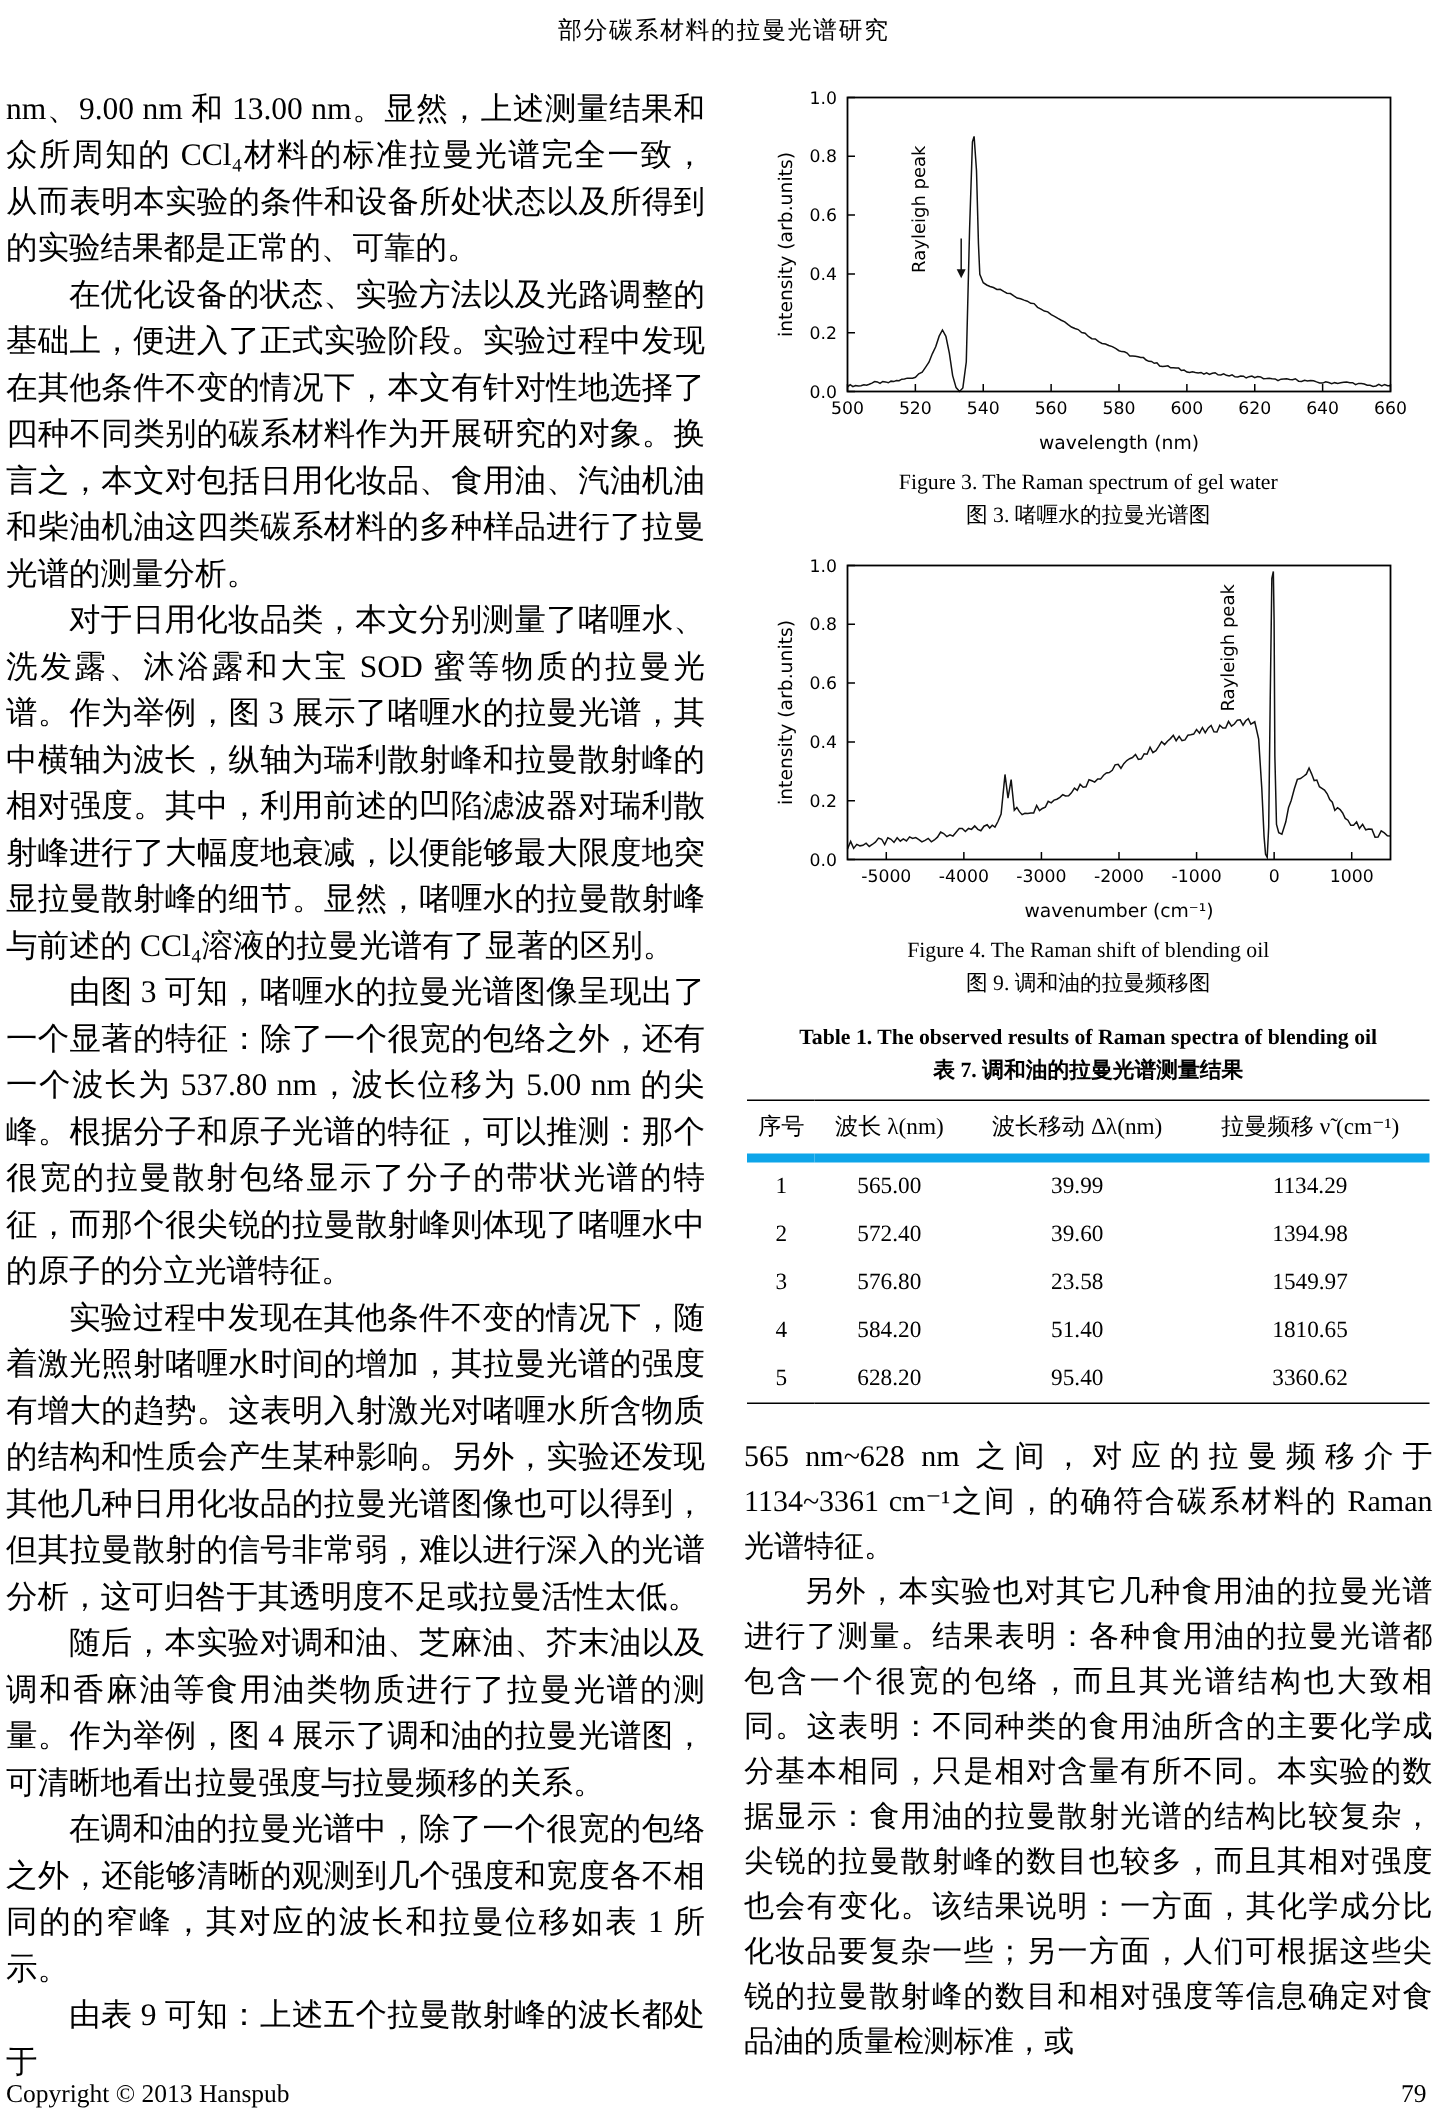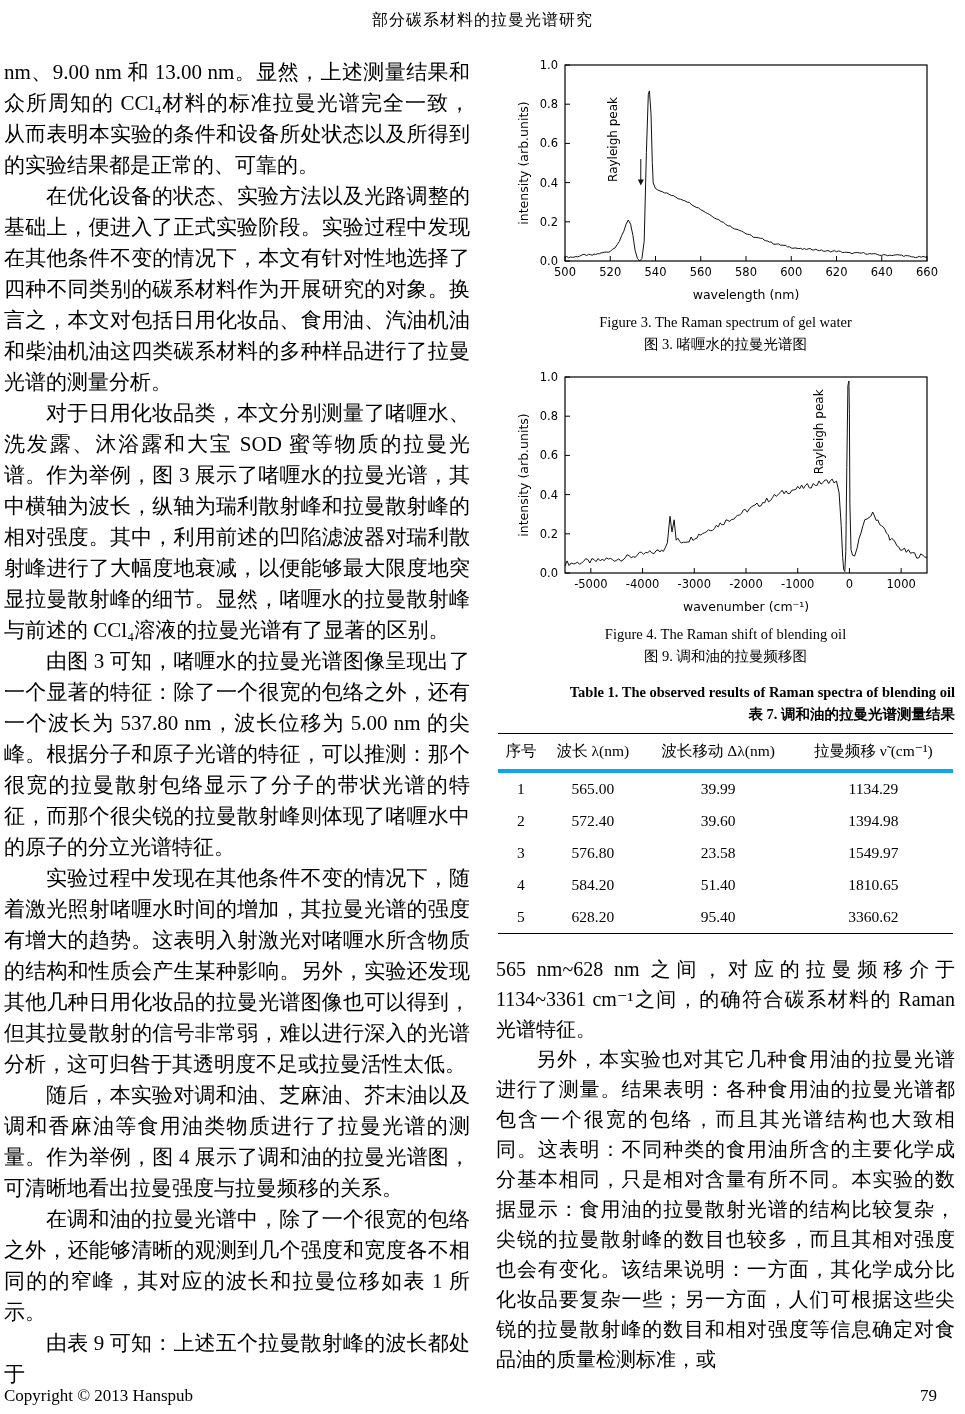--- a/index.html
+++ b/index.html
@@ -18,30 +18,30 @@
   figure{margin:0;text-align:center}
   .fig4{margin-top:14px}
   svg.chart{display:block;margin:0 auto}
   .chart text{font-family:"DejaVu Sans","Liberation Sans",sans-serif;fill:#000}
   .chart .tick{font-size:11.5px}
   .chart .axlab{font-size:12.5px}
   .chart .ann{font-size:12px}
   .figcap{font-weight:normal;text-align:center;margin-top:3px}
   .figcap .en{font-size:14.5px;line-height:21px}
   .figcap .zh{font-size:14.5px;line-height:22px}
-  .tablecap{font-weight:bold;text-align:right;margin-top:15px}
+  .tablecap{font-weight:bold;text-align:center;margin-top:15px}
   .tablecap .en{font-size:14.5px;line-height:21px}
   .tablecap .zh{font-size:14.5px;line-height:22px}
   table{width:99%;margin:8px auto 0 auto;border-collapse:collapse;
         border-top:1.5px solid #000;border-bottom:1.5px solid #000}
-  th{font-weight:normal;border-bottom:4px solid #0ea5e9}
+  th{font-weight:normal;border-bottom:6px solid #0ea5e9}
   th,td{font-size:15.5px;padding:7px 2px;text-align:center;
         font-family:"Liberation Serif","DejaVu Serif",serif}
   #right-text{margin-top:20px}
-  .footer{position:absolute;left:4px;right:28px;bottom:8px;
+  .footer{position:absolute;left:4px;right:14px;bottom:8px;
           display:flex;justify-content:space-between;font-size:17px}
 </style>
 </head>
 <body>
 
 <div class="running-head">部分碳系材料的拉曼光谱研究</div>
 
 <div class="columns">
 
   <div class="col-left" id="left-col">

